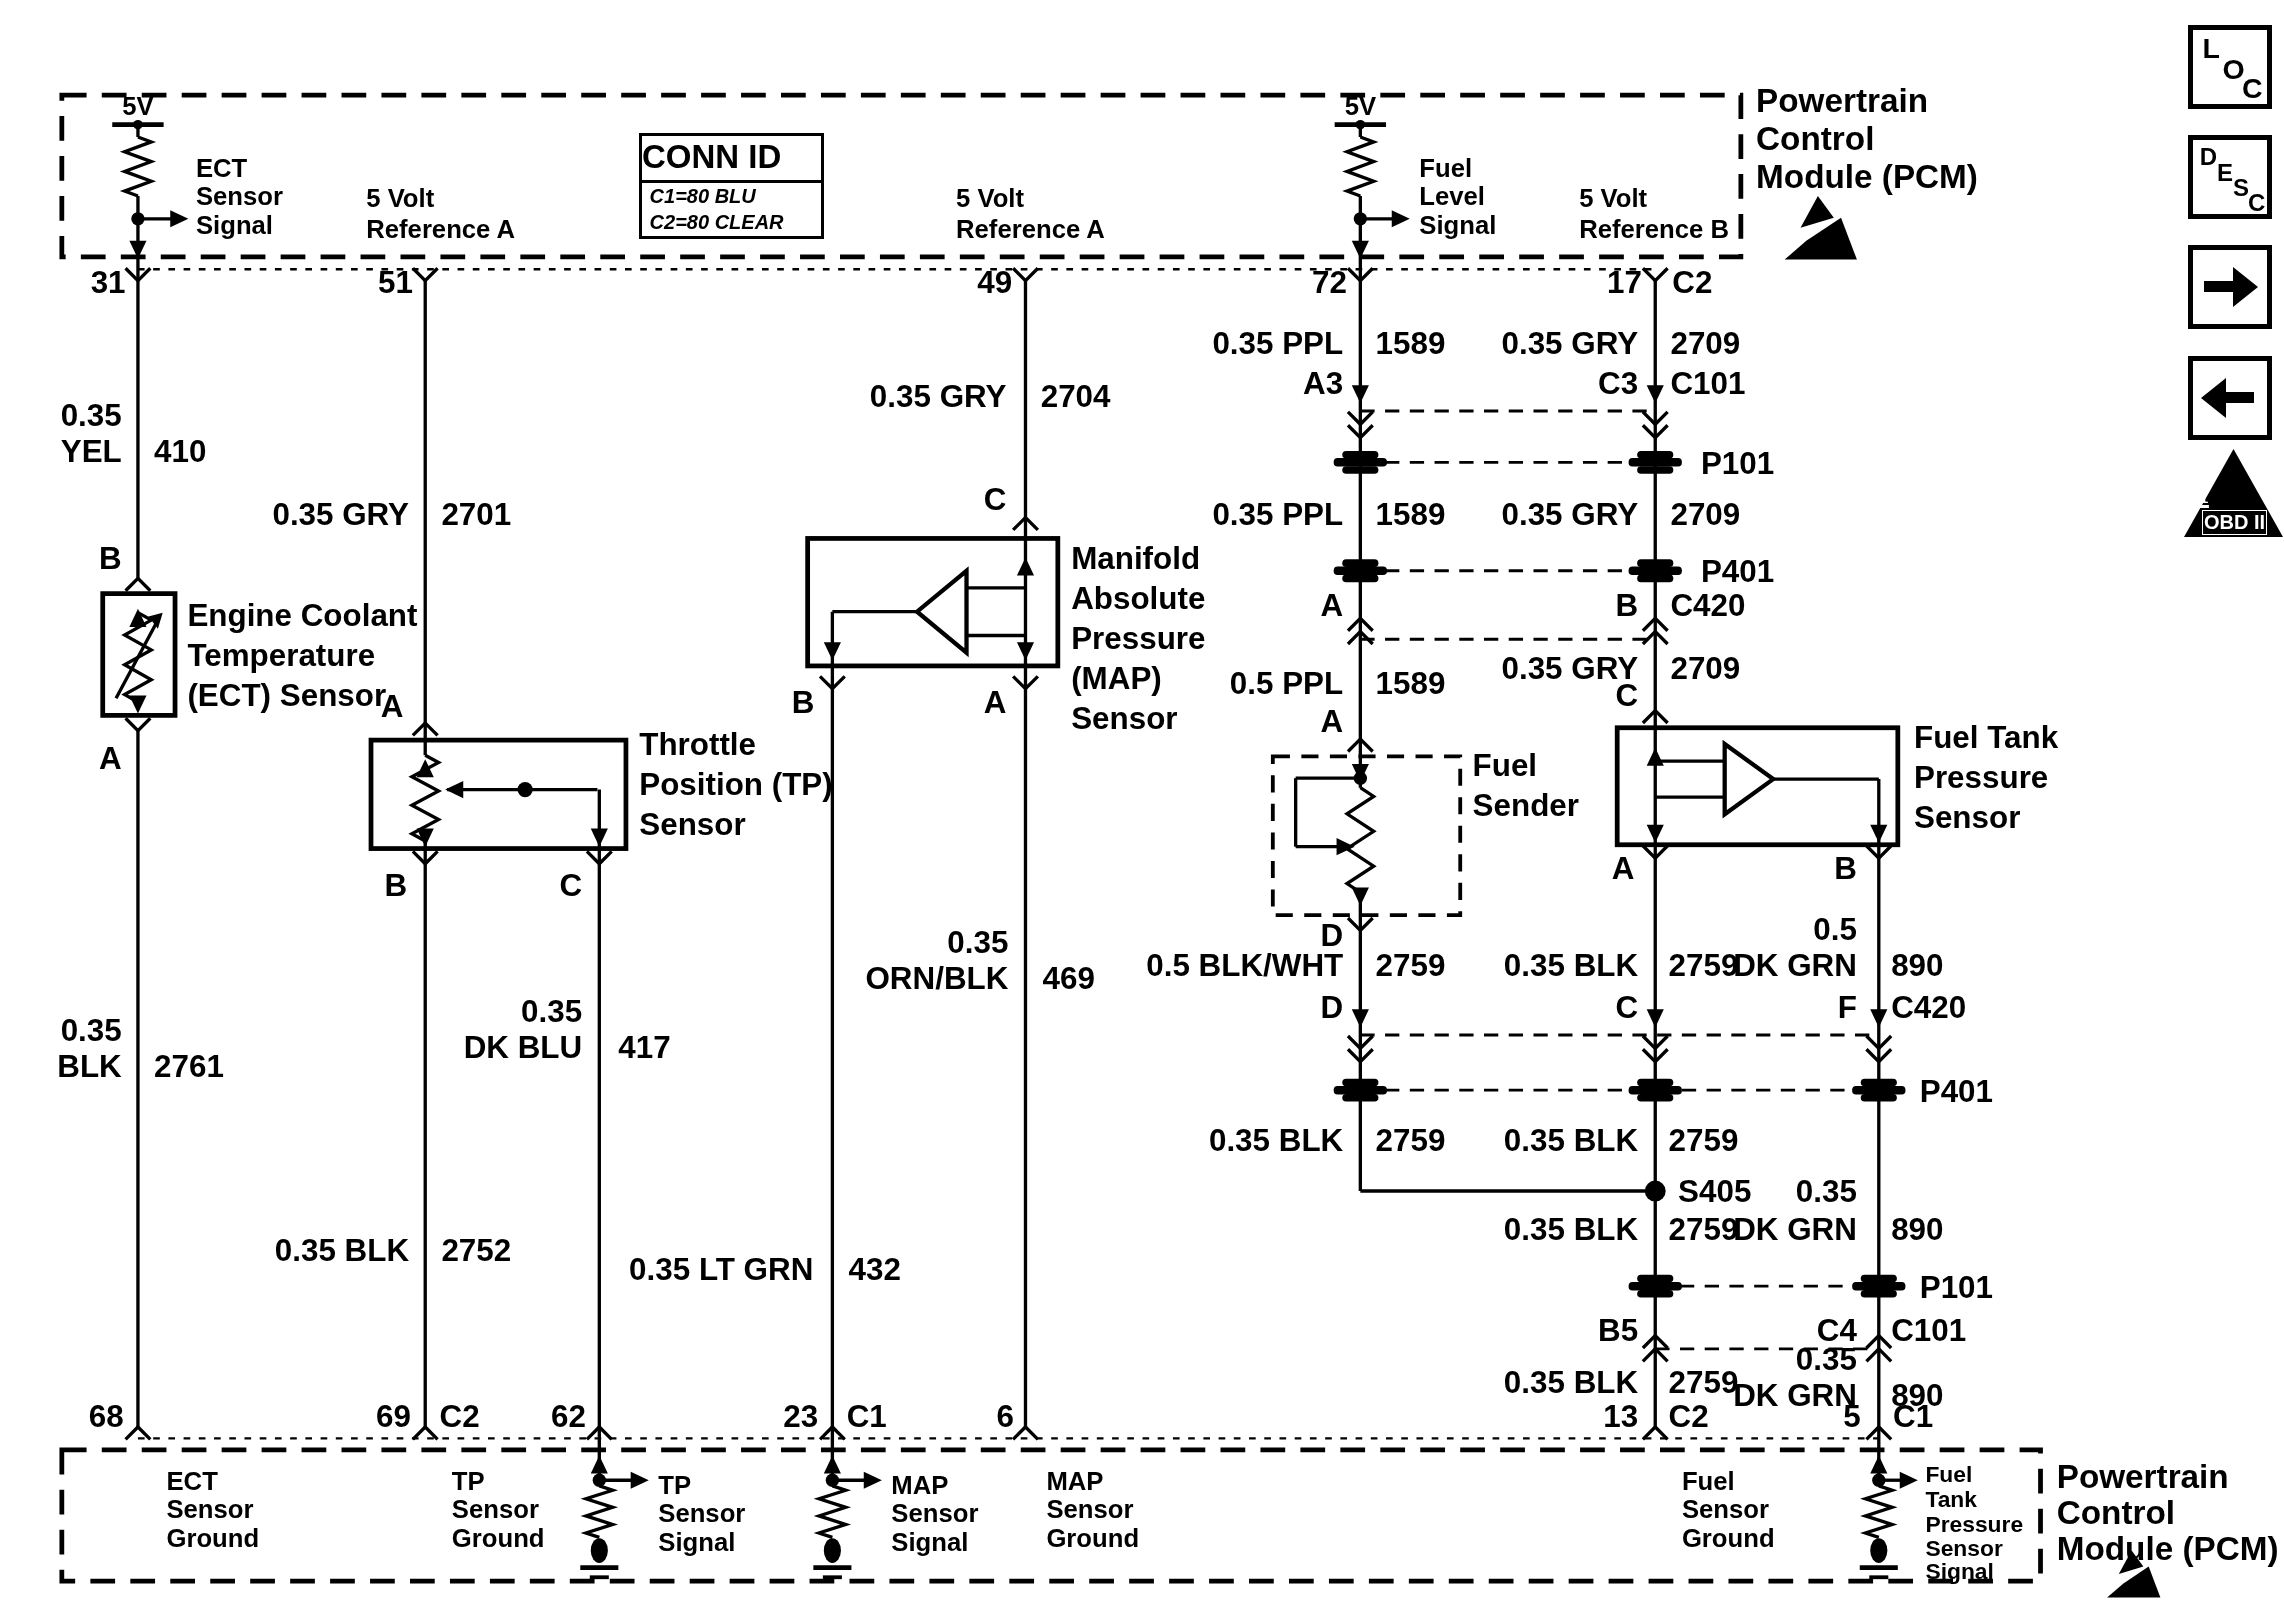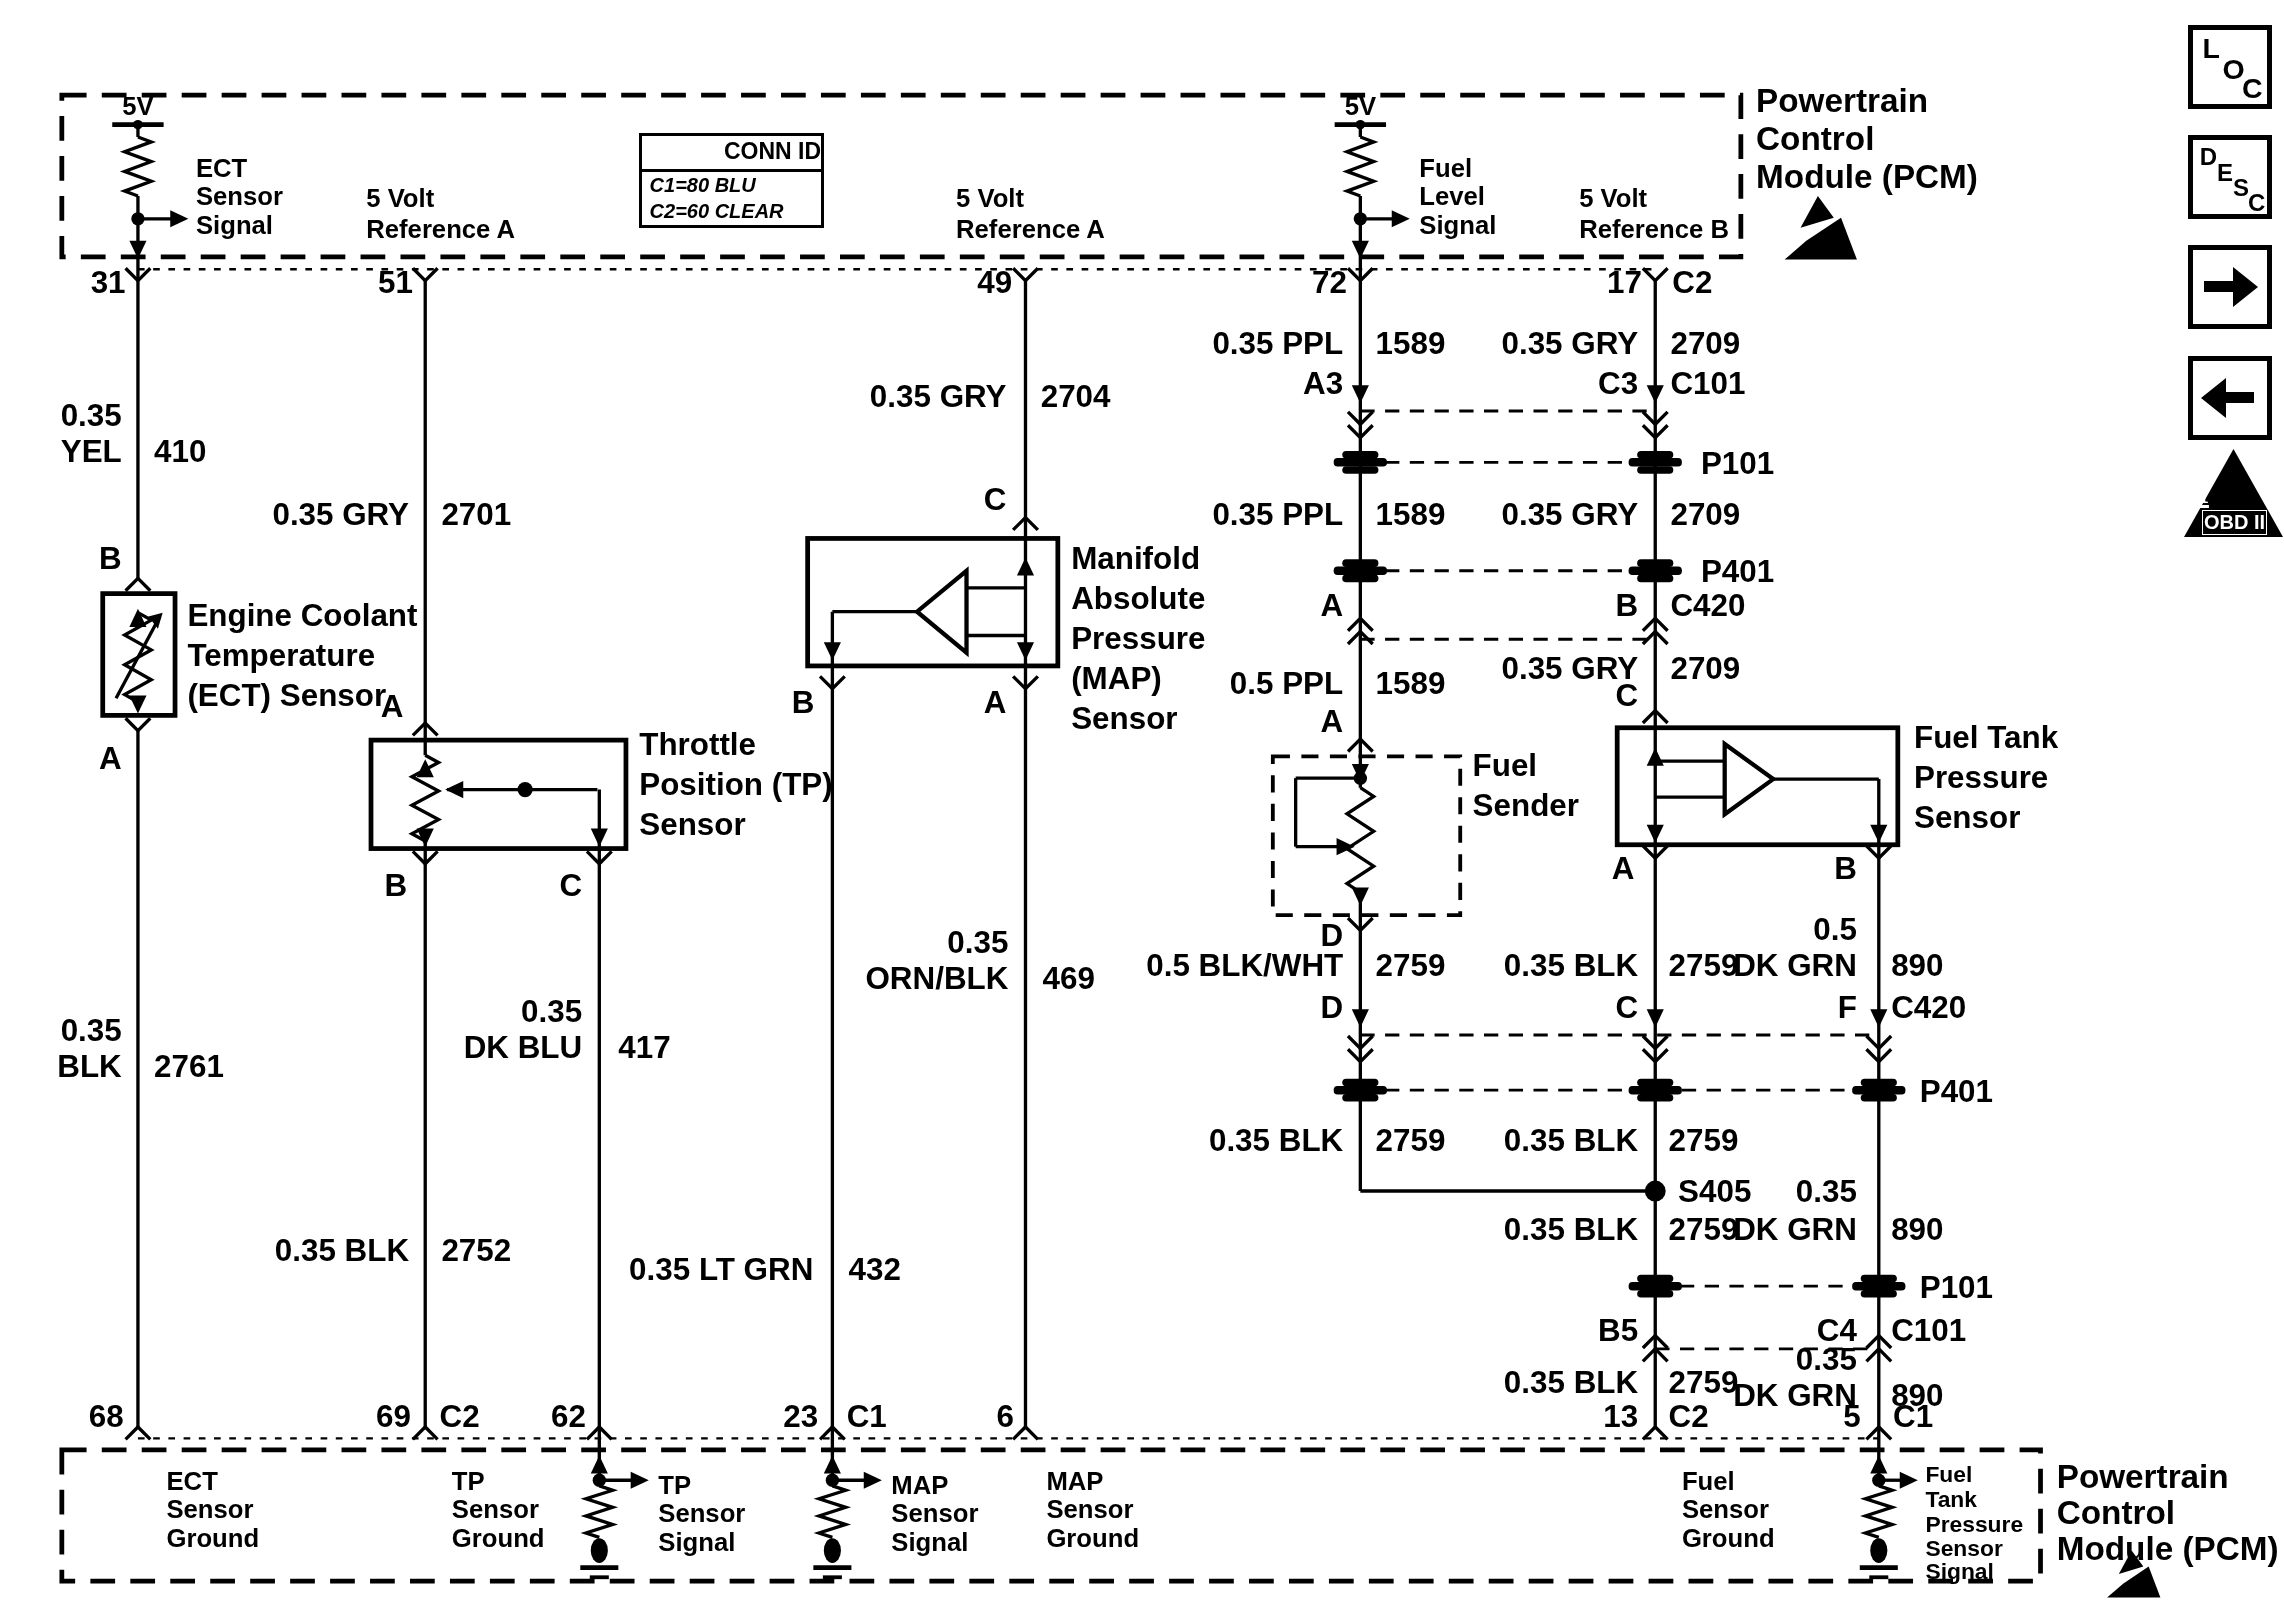--- a/index.html
+++ b/index.html
@@ -1,21 +1,21 @@
 <!DOCTYPE html>
 <html style="font-size:15px"><head>
 <meta charset="utf-8">
 <style>
   html,body{margin:0;padding:0;background:#fff;}
   .stage{position:relative;width:2285px;height:1602px;background:#fff;overflow:hidden;
          font-family:"Liberation Sans",sans-serif;}
   svg{position:absolute;left:0;top:0;}
   svg text{fill:#000;font-family:"Liberation Sans",sans-serif;font-weight:bold;}
   .connid{position:absolute;left:639px;top:133px;width:185px;border:3.8px solid #000;background:#fff;box-sizing:border-box;}
-  .connid .t{font-weight:bold;font-size:23px;text-align:right;border-bottom:3.8px solid #000;padding:1.9px 0 3.8px;}
+  .connid .t{font-weight:bold;font-size:33px;text-align:left;border-bottom:3.8px solid #000;padding:1.9px 0 3.8px;}
   .connid .r{font-weight:bold;font-size:20px;padding:1.9px 0 1.9px 7.6px;white-space:nowrap;font-style:italic;}
   .sq{position:absolute;left:2188px;width:84px;height:84px;border:5.7px solid #000;box-sizing:border-box;background:#fff;}
   .sq span{position:absolute;font-weight:bold;}
   .loc span{font-size:28.5px;}
   .desc span{font-size:24px;}
   .arrowbtn .shaft{position:absolute;background:#000;}
   .arrowbtn .head{position:absolute;width:0;height:0;}
   .obd{position:absolute;left:2184px;top:449px;width:99px;height:88px;}
   .obd .tri{position:absolute;left:0;top:0;width:99px;height:88px;background:#000;
             clip-path:polygon(50% 0,100% 100%,0 100%);}
@@ -370,21 +370,21 @@
       <text x="2024" y="1636" text-anchor="start" font-size="24">Sensor</text>
       <text x="2024" y="1660" text-anchor="start" font-size="24">Signal</text>
       <text x="2162" y="1564" text-anchor="start" font-size="35">Powertrain</text>
       <text x="2162" y="1602" text-anchor="start" font-size="35">Control</text>
       <text x="2162" y="1640" text-anchor="start" font-size="35">Module (PCM)</text>
     </svg>
 
   <div class="connid">
     <div class="t">CONN ID</div>
     <div class="r">C1=80 BLU</div>
-    <div class="r">C2=60 CLEAR</div>
+    <div class="r">C2=80 CLEAR</div>
   </div>
 
   <div class="sq loc" style="top:25px;">
     <span style="left:9.5px;top:1.9px;">L</span>
     <span style="left:29.5px;top:23px;">O</span>
     <span style="left:49px;top:42px;">C</span>
   </div>
   <div class="sq desc" style="top:135px;">
     <span style="left:6.7px;top:2.9px;">D</span>
     <span style="left:24px;top:19px;">E</span>

